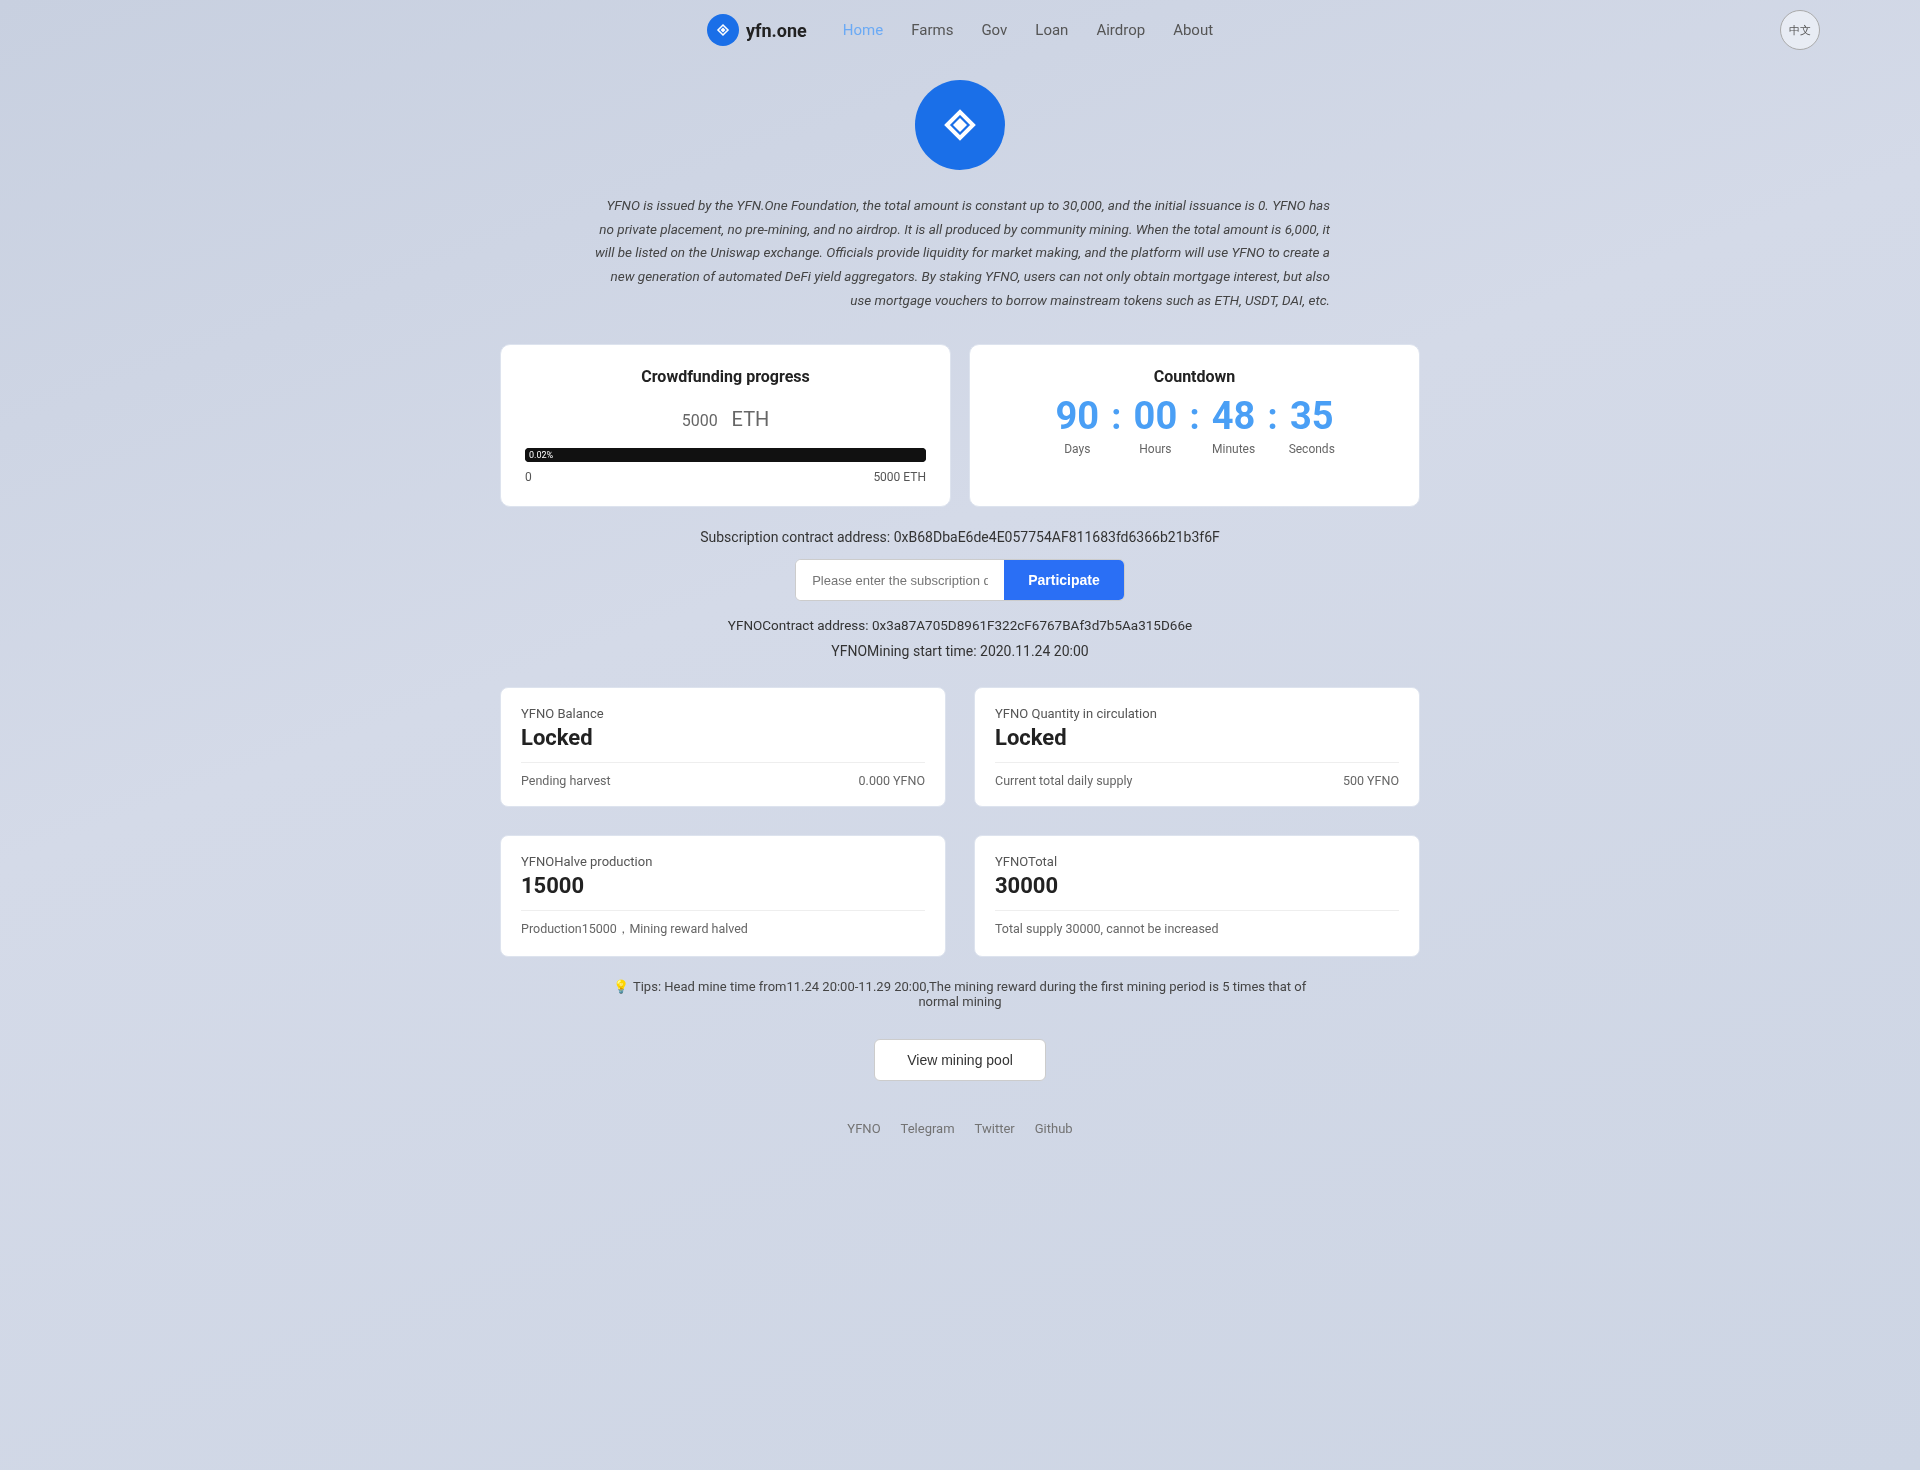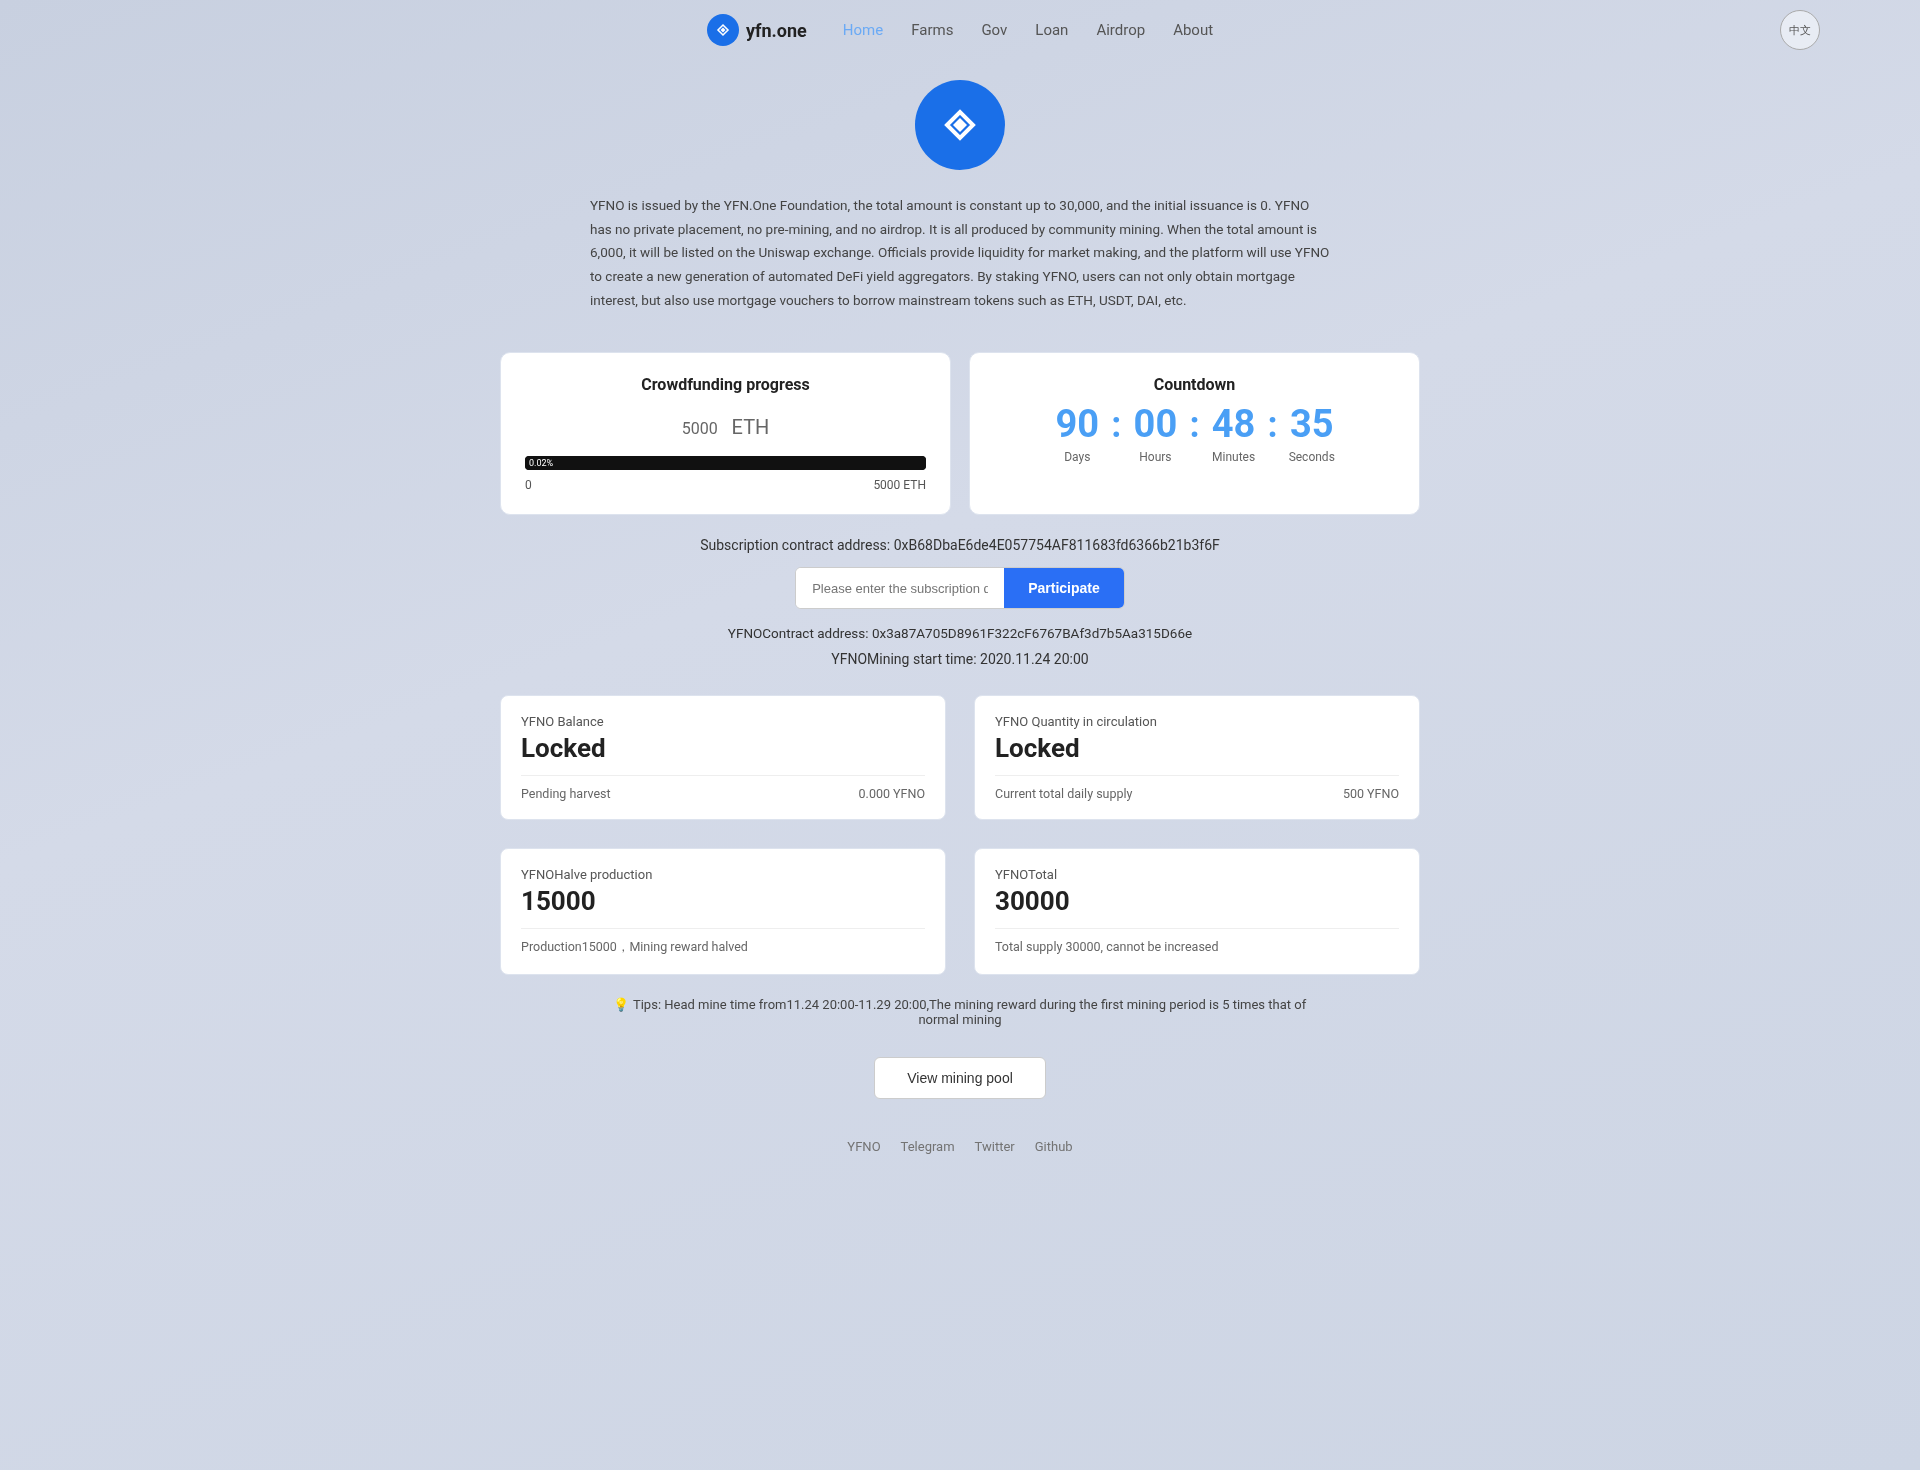--- a/index.html
+++ b/index.html
@@ -43,26 +43,27 @@
     .hero-logo {
       width: 90px; height: 90px;
       background: #1a6fe8;
       border-radius: 50%;
       display: flex; align-items: center; justify-content: center;
       margin-bottom: 24px;
     }
     .hero-logo svg { width: 54px; height: 54px; }
     
     .description {
-      text-align: left;
+      text-align: right;
       font-size: 13.5px;
       color: #444;
       max-width: 740px;
       line-height: 1.75;
-      margin-bottom: 40px;
+      margin-bottom: 32px;
+      font-style: italic;
     }
     
     .cards-row {
       display: flex;
       gap: 18px;
       width: 100%;
       margin-bottom: 22px;
     }
     .card {
       background: #fff;
@@ -210,21 +211,21 @@
       border-radius: 8px;
       border: 1px solid #dde3ee;
       padding: 18px 20px;
     }
     .info-card-label {
       font-size: 13px;
       color: #555;
       margin-bottom: 4px;
     }
     .info-card-value {
-      font-size: 26px;
+      font-size: 22px;
       font-weight: 700;
       color: #222;
       margin-bottom: 12px;
     }
     .info-card-divider {
       border: none;
       border-top: 1px solid #eee;
       margin-bottom: 10px;
     }
     .info-card-sub {

